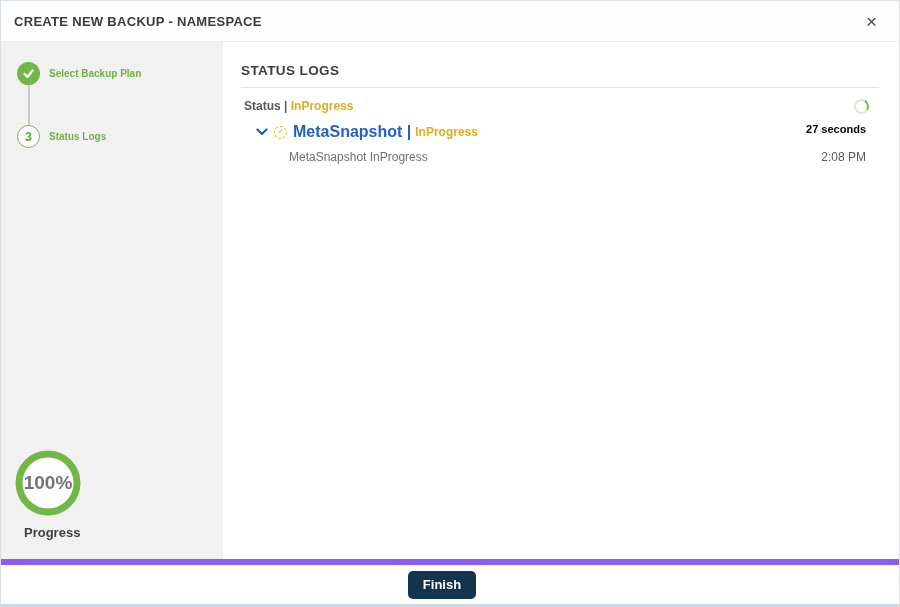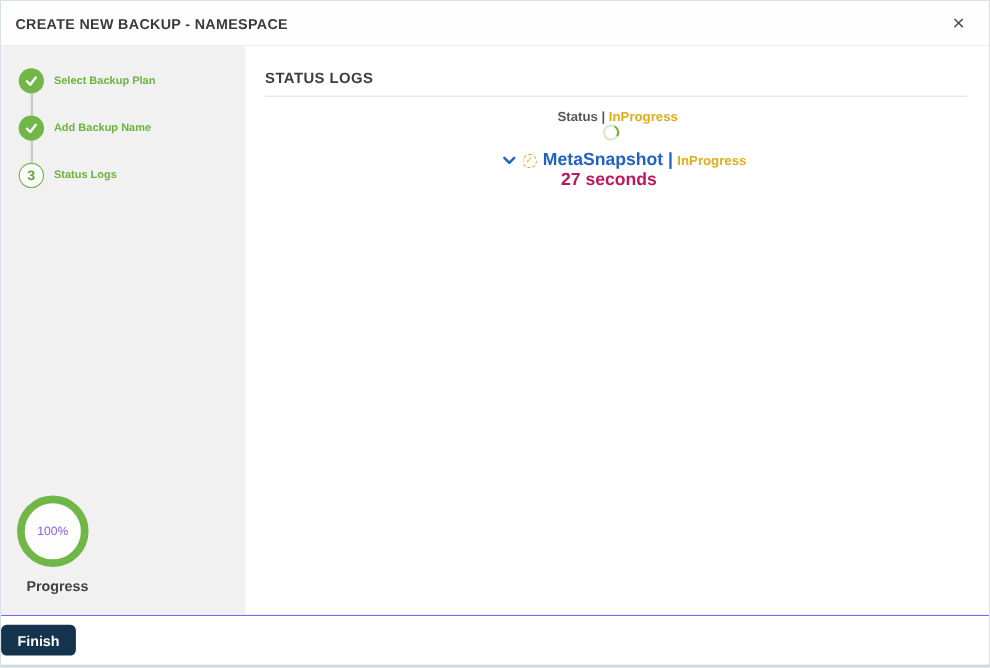--- a/index.html
+++ b/index.html
@@ -54,35 +54,35 @@
   }
   .step-connector {
     width:1.5px; height:20px; background:#c9c9c9; margin:0 0 0 11px;
   }
 
   .progress-wrap { position:absolute; left:13px; top:407px; width:90px; }
   .progress-ring { display:block; }
   .progress-pct {
     position:absolute; left:0; top:0; width:68px; height:68px;
     display:flex; align-items:center; justify-content:center;
-    font-size:11px; color:#8b5cf6; font-weight:400;
+    font-size:19px; color:#737373; font-weight:700;
   }
   .progress-label {
     margin-top:8px; margin-left:10px;
     font-size:13px; font-weight:bold; color:#404040;
   }
 
   
   .main { flex:1 1 auto; background:#fff; padding:21px 20px 0 18px; }
   .main-heading {
     font-size:13.5px; font-weight:bold; color:#3d3d3d; letter-spacing:.4px;
   }
   .main-divider { height:1px; background:#e1e1e1; margin:9px 0 11px 0; }
 
-  .log-row { display:flex; align-items:center; justify-content:space-between;flex-direction:column; }
+  .log-row { display:flex; justify-content:space-between; }
   .log-row + .log-row { margin-top:9px; }
 
   .status-line { padding-left:3px; font-size:12px; font-weight:bold; }
   .status-prefix { color:#57585b; }
   .status-value { color:#dfac1a; }
 
   .spinner {
     width:15px; height:15px; border-radius:50%;
     border:2px solid #d9ecca; border-right-color:#6fb544;
     margin-right:10px; transform:rotate(-15deg);
@@ -91,29 +91,29 @@
   .entry-left { display:flex; align-items:center; padding-left:15px; }
   .chevron-icon { display:flex; align-items:center; margin-right:6px; }
   .badge-icon {
     width:13px; height:13px; border-radius:50%;
     border:1.3px dashed #dfac1a; margin-right:6px;
     display:flex; align-items:center; justify-content:center;
     color:#dfac1a; font-size:8px; font-weight:bold; line-height:1;
   }
   .entry-name { font-size:16px; font-weight:bold; color:#2161c4; }
   .entry-status { font-size:12px; font-weight:bold; color:#dfac1a; margin-left:4px; }
-  .entry-duration { font-size:16px; font-weight:bold; color:#be185d; margin-right:13px; }
+  .entry-duration { font-size:11px; font-weight:bold; color:#000000; margin-right:13px; }
 
   .detail-text { padding-left:48px; font-size:12px; color:#6f7073; }
   .detail-time { font-size:12px; color:#58595b; margin-right:13px; }
 
   
   .modal-footer {
-    flex:0 0 45px; border-top:1px solid #8b5cf6;
-    display:flex; align-items:center; justify-content:flex-start;
+    flex:0 0 45px; border-top:6px solid #8b5cf6;
+    display:flex; align-items:center; justify-content:center;
     padding-right:16px; background:#fff;
   }
   .finish-btn {
     min-width:68px; height:28px; background:#14334d; color:#fff;
     border:none; border-radius:5px; font-size:13px; font-weight:bold;
     font-family:"Liberation Sans","DejaVu Sans",sans-serif;
     cursor:pointer; padding:0 14px;
   }
 </style>
 </head>
@@ -133,28 +133,20 @@
       <div class="step-row">
         <span class="step-circle done">
           <svg width="13" height="13" viewBox="0 0 13 13">
               <polyline points="2.5,7 5.5,10 10.5,3.5" fill="none" stroke="#ffffff" stroke-width="2.2" stroke-linecap="round" stroke-linejoin="round"></polyline>
             </svg>
         </span>
         <span class="step-label">Select Backup Plan</span>
       </div>
       <div class="step-connector"></div>
 
-      <div class="step-row">
-        <span class="step-circle done">
-          <svg width="13" height="13" viewBox="0 0 13 13">
-              <polyline points="2.5,7 5.5,10 10.5,3.5" fill="none" stroke="#ffffff" stroke-width="2.2" stroke-linecap="round" stroke-linejoin="round"></polyline>
-            </svg>
-        </span>
-        <span class="step-label">Add Backup Name</span>
-      </div>
       <div class="step-connector"></div>
 
       <div class="step-row">
         <span class="step-circle current">3</span>
         <span class="step-label">Status Logs</span>
       </div>
 
       <div class="progress-wrap">
         <svg class="progress-ring" width="68" height="68" viewBox="0 0 68 68">
           <circle cx="34" cy="34" r="29" fill="#fdfdfd" stroke="#71b748" stroke-width="7"></circle>
@@ -183,19 +175,23 @@
                 <polyline points="1.5,1.5 6,6 10.5,1.5" fill="none" stroke="#2161c4" stroke-width="2.2" stroke-linecap="round" stroke-linejoin="round"></polyline>
               </svg>
           </span>
           <span class="badge-icon">✓</span>
           <span class="entry-name">MetaSnapshot |</span>
           <span class="entry-status">InProgress</span>
         </div>
         <span class="entry-duration">27 seconds</span>
       </div>
 
+      <div class="log-row">
+        <span class="detail-text">MetaSnapshot InProgress</span>
+        <span class="detail-time">2:08 PM</span>
+      </div>
     </div>
   </div>
 
   <div class="modal-footer">
     <button class="finish-btn">Finish</button>
   </div>
 </div>
 
 </body></html>

